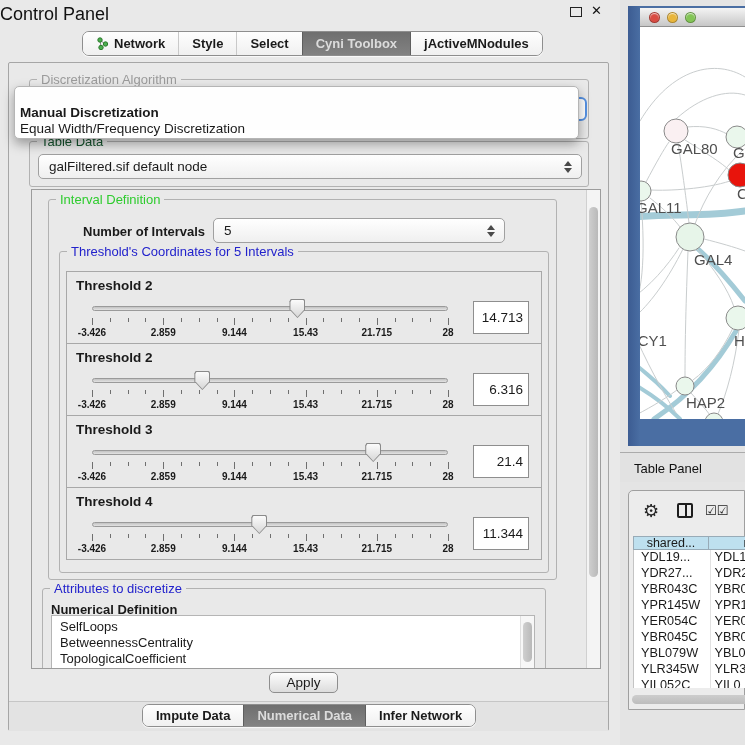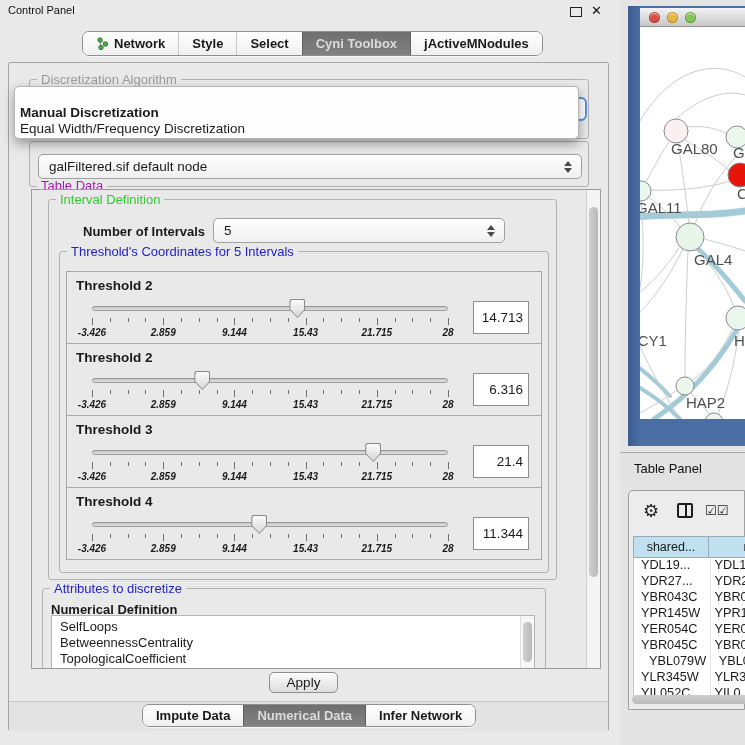--- a/index.html
+++ b/index.html
@@ -7,21 +7,21 @@
   body {
     font-family:"Liberation Sans","DejaVu Sans",sans-serif;
     background:#E4E4E4; position:relative; overflow:hidden;
     -webkit-font-smoothing:antialiased; color:#1a1a1a;
   }
   .abs { position:absolute; }
 
   
   #control-panel { left:0; top:0; width:620px; height:745px; background:#E9E9E9; }
   #cp-titlebar { left:0; top:0; width:620px; height:22px; }
-  #cp-title { left:8px; top:4px; font-size:11px; color:#111; }
+  #cp-title { left:0; top:4px; font-size:18px; color:#111; }
   #float-icon { left:570px; top:7px; width:12px; height:10px; border:1.5px solid #222; background:#E9E9E9; }
   #close-icon { left:591px; top:3px; font-size:13px; font-weight:bold; color:#111; }
 
   
   .seg-bar { display:flex; border:1px solid #8E8E8E; border-radius:7px; overflow:hidden;
              background:#FDFDFD; height:25px; box-shadow:0 1px 1px rgba(255,255,255,.8); }
   .seg-tab { display:flex; align-items:center; gap:5px; padding:0 13px; font-size:13px; font-weight:600;
              color:#1a1a1a; background:linear-gradient(#FEFEFE,#F0F0F0); cursor:default; white-space:nowrap; }
   .seg-tab + .seg-tab { border-left:1px solid #C9C9C9; }
   .seg-tab.selected { background:linear-gradient(#6F6F6F,#828282); color:#DCDCDC; border-left:1px solid #5E5E5E; }
@@ -76,21 +76,21 @@
   .slider-track { position:absolute; left:0; right:0; top:8px; height:5px; border-radius:3px;
                   background:linear-gradient(#C2C2C2,#E3E3E3); border:1px solid #9A9A9A; }
   .slider-thumb { position:absolute; top:1px; width:16px; height:19px; margin-left:-8px;
                   clip-path:polygon(8% 0,92% 0,100% 12%,100% 55%,50% 100%,0 55%,0 12%);
                   background:#8A8A8A; }
   .slider-thumb i { position:absolute; inset:1px; display:block;
                     clip-path:polygon(8% 0,92% 0,100% 12%,100% 55%,50% 100%,0 55%,0 12%);
                     background:linear-gradient(#FBFBFB,#D7D7D7); }
   .tick { position:absolute; top:20px; width:1px; background:#6F6F6F; }
   .tick.major { height:7px; } .tick.minor { height:4px; }
-  .tick-label { position:absolute; top:29px; transform:translateX(-50%); font-size:10px; font-weight:bold; color:#1a1a1a; white-space:nowrap;font-style:italic; }
+  .tick-label { position:absolute; top:29px; transform:translateX(-50%); font-size:10px; font-weight:bold; color:#1a1a1a; white-space:nowrap; }
   .thresh-value { position:absolute; left:406px; top:29px; width:56px; height:33px; background:#fff;
                   border:1px solid #8E8E8E; font-size:13.5px; text-align:right; line-height:31px; padding-right:5px; }
 
   
   #numerical-attrs-label { position:absolute; left:8px; top:13px; font-size:13px; font-weight:bold; }
   #attrs-list { position:absolute; left:8px; top:26px; width:484px; height:72px; background:#fff;
                 border:1px solid #B5B5B5; overflow:hidden; }
   .attr-item { font-size:13px; line-height:16px; padding-left:8px; }
   #attrs-list .vsb-track { right:0; border-left:1px solid #E0E0E0; background:#F7F7F7; }
 
@@ -114,21 +114,21 @@
   #table-panel { left:628px; top:490px; width:117px; height:220px; background:#ECECEC;
                  border:1px solid #9F9F9F; border-radius:5px 0 0 0; }
   #tp-toolbar { left:0; top:0; width:100%; height:40px; }
   #gear-icon { left:14px; top:9px; font-size:18px; color:#262626; }
   #columns-icon { left:48px; top:12px; width:16px; height:15px; border:2px solid #1d1d1d; border-radius:2px; }
   #columns-icon i { position:absolute; left:50%; top:0; bottom:0; width:2px; background:#1d1d1d; }
   #checks-icon { left:76px; top:12px; font-size:13px; color:#1d1d1d; letter-spacing:0px; }
 
   #tp-table { left:4px; top:45px; width:160px; }
   .tp-headrow { display:flex; }
-  .tp-hcell { height:22px; background:#BEE0EF; border:1px solid #98ABB7; border-left:none;
+  .tp-hcell { height:14px; background:#BEE0EF; border:1px solid #98ABB7; border-left:none;
               font-size:12.5px; display:flex; align-items:center; justify-content:center; }
   .tp-hcell:first-child { border-left:1px solid #98ABB7; }
   #tp-body { background:#fff; border-left:1px solid #C4C4C4; overflow:hidden; height:138px; position:relative; }
   .tp-row { display:flex; height:16px; font-size:12.7px; }
   .tp-cell { overflow:hidden; white-space:nowrap; }
   #tp-colline { position:absolute; left:76px; top:0; bottom:0; width:1px; background:#E2E2E2; }
   #tp-hscroll { left:2px; top:203px; width:112px; height:11px; }
   #tp-hscroll i { position:absolute; left:1px; right:-10px; top:1px; height:9px; border-radius:5px;
                   background:linear-gradient(#CDCDCD,#BDBDBD); }
 </style>
@@ -174,21 +174,21 @@
       <span class="group-title" style="color:#9B9B9B;">Discretization Algorithm</span>
     </div>
     <div id="algo-combo" class="abs"></div>
 
     <div id="algo-dropdown" class="abs">
     <div class="dropdown-item" style="top: 18px; font-weight: bold;">Manual Discretization</div>
         <div class="dropdown-item" style="top: 34px;">Equal Width/Frequency Discretization</div>
       </div>
 
     <div class="group" style="left:20px; top:78px; width:560px; height:46px;">
-      <span class="group-title" style="color:#a21caf;margin-top:44px;">Table Data</span>
+      <span class="group-title" style="color:#14532d;">Table Data</span>
       <div class="combo" style="left:8px; top:12px; width:544px; height:25px;">
         <span>galFiltered.sif default node</span>
         <span class="stepper">
             <i class="up"></i>
             <i class="dn"></i>
           </span>
       </div>
     </div>
 
     <div id="settings-scrollpane" class="abs">
@@ -485,21 +485,21 @@
         </div>
         <div class="tp-row">
           <div class="tp-cell" style="width: 76px; padding-left: 7px;">YER054C</div>
           <div class="tp-cell" style="width: 84px; padding-left: 5px;">YER0</div>
         </div>
         <div class="tp-row">
           <div class="tp-cell" style="width: 76px; padding-left: 7px;">YBR045C</div>
           <div class="tp-cell" style="width: 84px; padding-left: 5px;">YBR0</div>
         </div>
         <div class="tp-row">
-          <div class="tp-cell" style="width: 76px; padding-left: 7px; margin-left: 8px;">YBL079W</div>
+          <div class="tp-cell" style="width: 76px; padding-left: 7px;">YBL079W</div>
           <div class="tp-cell" style="width: 84px; padding-left: 5px;">YBL0</div>
         </div>
         <div class="tp-row">
           <div class="tp-cell" style="width: 76px; padding-left: 7px;">YLR345W</div>
           <div class="tp-cell" style="width: 84px; padding-left: 5px;">YLR3</div>
         </div>
         <div class="tp-row">
           <div class="tp-cell" style="width: 76px; padding-left: 7px;">YIL052C</div>
           <div class="tp-cell" style="width: 84px; padding-left: 5px;">YIL0</div>
         </div>

